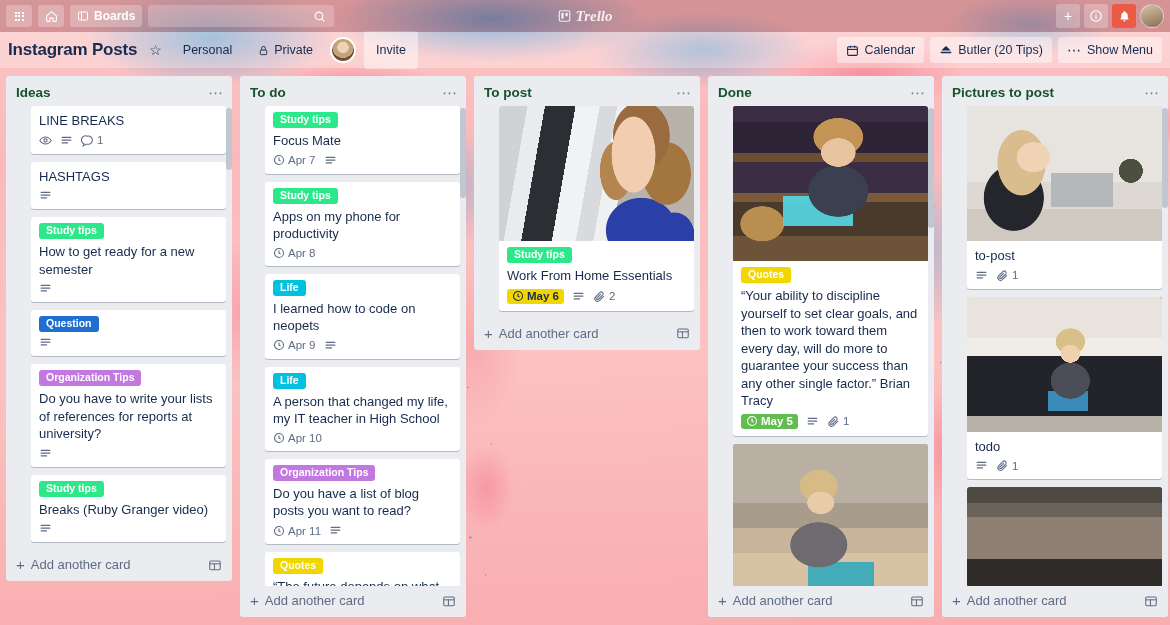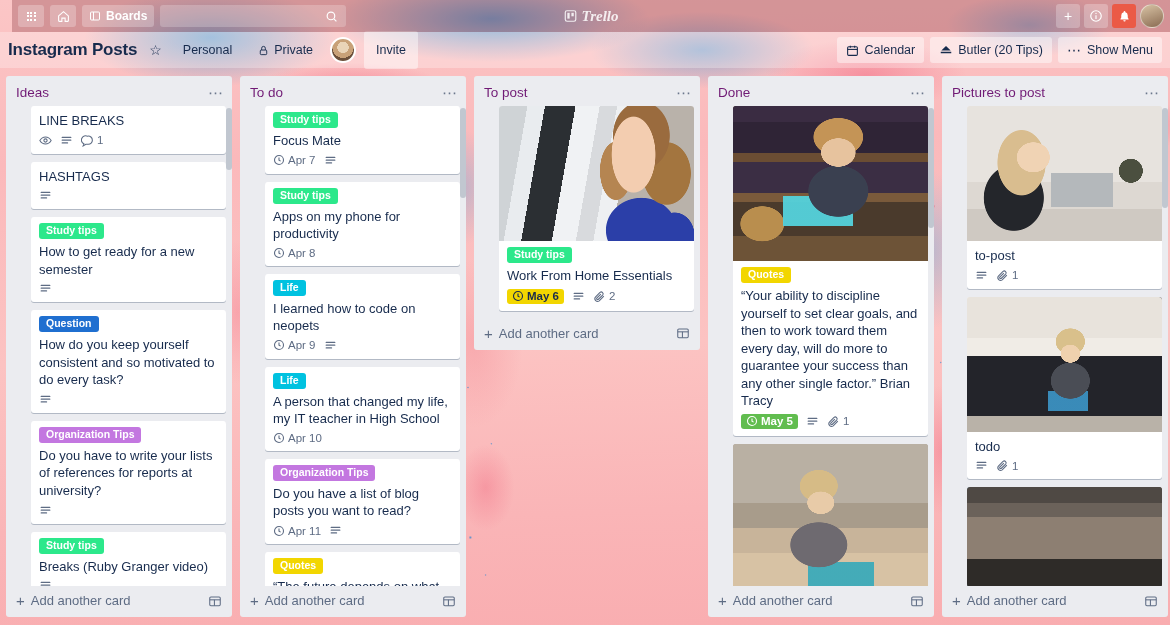--- a/index.html
+++ b/index.html
@@ -42,21 +42,21 @@
       radial-gradient(circle 2px at 40% 62%, rgba(20,130,215,.7), transparent 60%),
       radial-gradient(circle 2px at 42% 71%, rgba(20,130,215,.6), transparent 60%),
       radial-gradient(circle 3px at 40.2% 86%, rgba(20,130,215,.7), transparent 60%),
       radial-gradient(circle 2px at 41.5% 92%, rgba(20,130,215,.6), transparent 60%),
       radial-gradient(circle 3px at 79.8% 33%, rgba(230,55,90,.5), transparent 60%),
       radial-gradient(circle 2px at 80.4% 58%, rgba(20,130,215,.6), transparent 60%);
   }
 
   
   #topnav {
-    position: absolute; top: 0; left: 12px; right: 0; height: 32px;
+    position: absolute; top: 0; left: 0; right: 0; height: 32px;
     background: rgba(150, 70, 80, .38);
     display: flex; align-items: center; padding: 0 6px; gap: 6px;
     z-index: 20;
   }
   .nav-btn {
     height: 22px; border-radius: 3px;
     background: rgba(255,255,255,.26);
     display: flex; align-items: center; gap: 5px;
     padding: 0 7px; color: #fff; font-size: 12px; font-weight: bold;
     cursor: pointer; white-space: nowrap;
@@ -140,21 +140,21 @@
     width: 226px; flex: none;
     background: #ebecf0;
     border-radius: 3px;
     max-height: 541px;
     display: flex; flex-direction: column;
   }
   .list-hdr {
     display: flex; align-items: center; padding: 9px 8px 6px 10px;
   }
   .list-title {
-    font-size: 13.5px; font-weight: normal; color: #701a75; flex: 1;
+    font-size: 13.5px; font-weight: bold; color: #14532d; flex: 1;
     cursor: pointer;
   }
   .list-menu { color: #6b778c; font-size: 15px; letter-spacing: 1px; cursor: pointer; line-height: 8px; }
   .cards {
     flex: 1; overflow: hidden; padding: 0 6px 0 8px;
     position: relative;
     margin-left: 17px;
   }
   .card {
     background: #fff; border-radius: 3px;
@@ -361,21 +361,20 @@
                 </svg>
               </span>
             </div>
           </div>
         </div>
         <div class="card">
           <div class="card-body">
             <div class="labels">
               <span class="label" style="background:#1f6fd0;">Question</span>
             </div>
-            <div class="card-title">How do you keep yourself consistent and so motivated to do every task?</div>
             <div class="badges">
               <span class="badge">
                 <svg class="ic" width="13" height="13" viewBox="0 0 24 24" fill="#5e6c84">
                   <rect x="3" y="5" width="18" height="2.4" rx="1"></rect>
                   <rect x="3" y="10" width="18" height="2.4" rx="1"></rect>
                   <rect x="3" y="15" width="12" height="2.4" rx="1"></rect>
                 </svg>
               </span>
             </div>
           </div>

